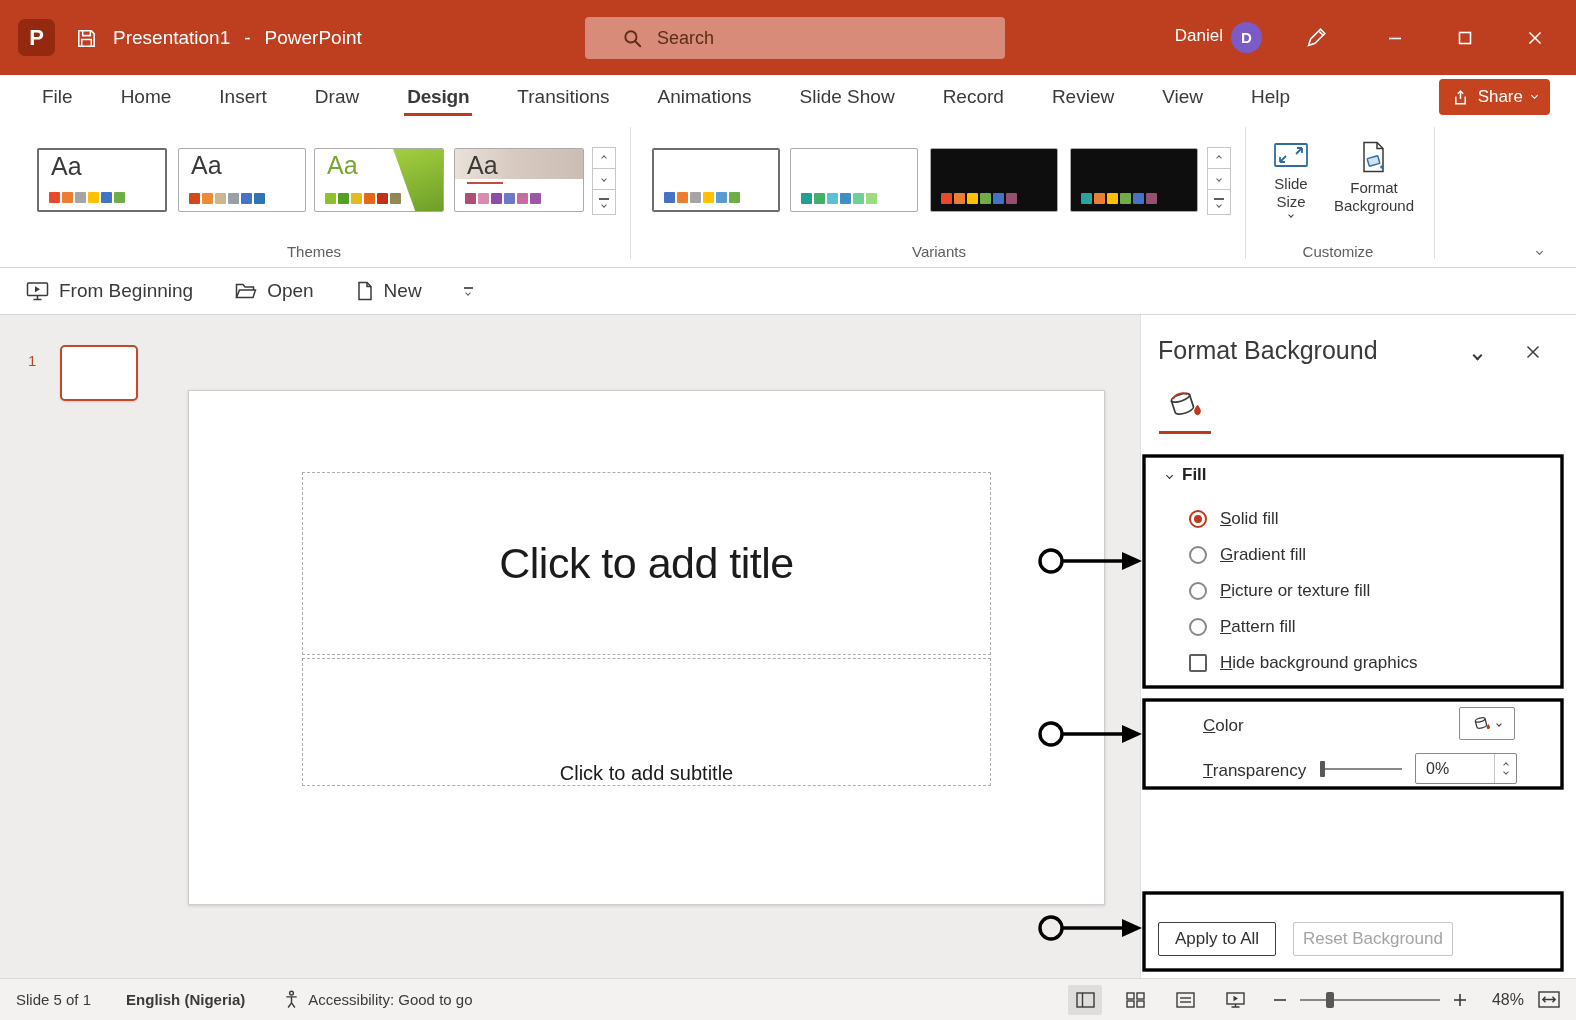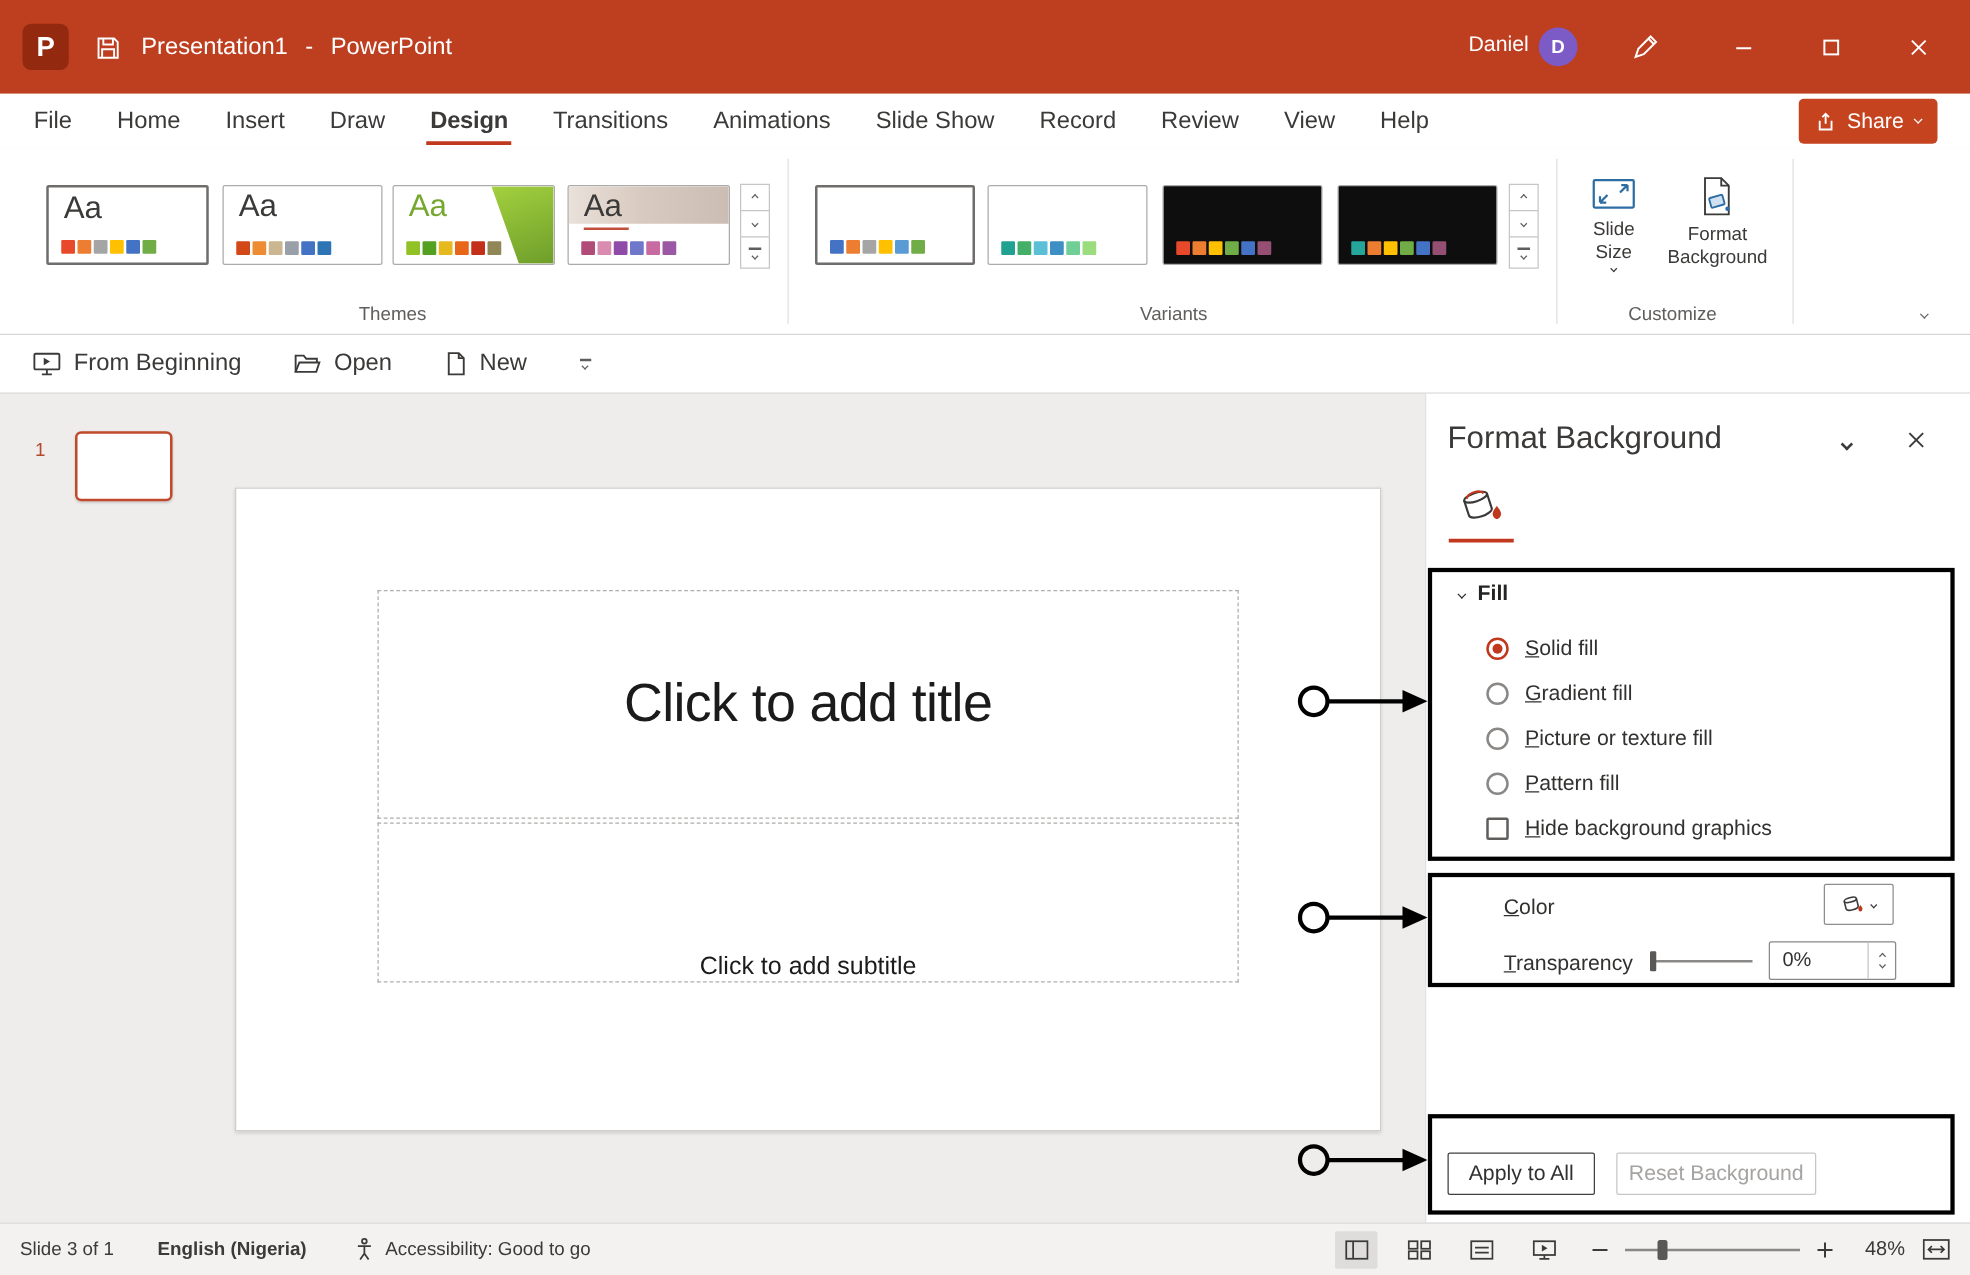--- a/index.html
+++ b/index.html
@@ -22,21 +22,21 @@
   .search { position:absolute; left:585px; top:17px; width:420px; height:42px; background:rgba(255,255,255,0.40); border-radius:4px; display:flex; align-items:center; padding-left:38px; gap:15px; }
   .search-input { flex:1; background:transparent; border:none; outline:none; font-size:18px; color:#43200F; }
   .search-input::placeholder { color:#5E2B16; opacity:1; }
   .acct-name { position:absolute; right:353px; top:26px; font-size:17px; cursor:pointer; }
   .avatar { position:absolute; right:314px; top:22px; width:31px; height:31px; border-radius:50%; background:#7C5BC7; display:flex; align-items:center; justify-content:center; font-size:15px; font-weight:bold; cursor:pointer; }
   .pen-btn { position:absolute; right:246px; top:24px; width:28px; height:28px; display:flex; align-items:center; justify-content:center; }
   .caption { position:absolute; right:6px; top:0; height:75px; display:flex; }
   .cap-btn { width:70px; height:75px; display:flex; align-items:center; justify-content:center; }
 
   
-  .menubar { position:absolute; left:0; top:75px; width:100%; height:44px; background:#fff; display:flex; align-items:stretch; padding-left:9px; }
+  .menubar { position:absolute; left:0; top:75px; width:100%; height:44px; background:#fff; display:flex; align-items:stretch; padding-left:24px;gap:12px; }
   .tab { font-size:19px; color:#3B3A39; padding:0 18px; display:flex; align-items:center; position:relative; cursor:pointer; }
   .tab.active { font-weight:bold; letter-spacing:-0.2px; }
   .tab.active::after { content:""; position:absolute; left:15px; right:15px; bottom:3px; height:3px; background:#C0381D; }
   .share-btn { position:absolute; right:26px; top:79px; height:36px; padding:0 13px; background:#C5431F; border-radius:4px; color:#fff; display:flex; align-items:center; gap:9px; font-size:17px; }
 
   
   .ribbon { position:absolute; left:0; top:119px; width:100%; height:149px; background:#fff; border-bottom:1px solid #D8D6D4; }
   .vdiv { position:absolute; top:8px; bottom:8px; width:1px; background:#E1DFDD; }
   .group-label { position:absolute; bottom:7px; font-size:15px; color:#605E5C; text-align:center; }
   .thumb { position:absolute; top:29px; width:130px; height:64px; background:#fff; border:1px solid #ABABAB; border-radius:2px; overflow:hidden; cursor:pointer; }
@@ -127,20 +127,29 @@
         <path d="M4 4h13l3 3v13H4z"></path>
           <path d="M8 4v5h8V4"></path>
           <path d="M7 20v-7h10v7"></path>
       </svg>
     </button>
     <div class="app-title">
       <span>Presentation1</span>
       <span>-</span>
       <span>PowerPoint</span>
     </div>
+    <div class="search">
+      <span style="display:flex;">
+        <svg width="19" height="19" viewBox="0 0 18 18">
+            <circle cx="7.5" cy="7.5" r="5.3" fill="none" stroke="#5E2B16" stroke-width="1.8"></circle>
+            <line x1="11.6" y1="11.6" x2="16.3" y2="16.3" stroke="#5E2B16" stroke-width="1.8" stroke-linecap="round"></line>
+          </svg>
+      </span>
+      <input class="search-input" type="text" placeholder="Search" style="">
+    </div>
     <div class="acct-name">Daniel</div>
     <div class="avatar">D</div>
     <button class="pen-btn">
       <svg width="24" height="24" viewBox="0 0 24 24" fill="none" stroke="#fff" stroke-width="1.6">
         <path d="M4.5 19.5l2.2-6.5L16.5 3.2 20.8 7.5 11 17.3l-6.5 2.2z"></path>
           <path d="M14.8 5l4.2 4.2"></path>
       </svg>
     </button>
     <div class="caption">
       <button class="cap-btn">
@@ -441,21 +450,21 @@
         <span class="chev xs up"></span>
         <span class="chev xs"></span>
       </span>
     </div>
 
     <button class="panel-btn apply-btn">Apply to All</button>
     <button class="panel-btn reset-btn">Reset Background</button>
   </aside>
 
   <footer class="statusbar">
-    <span class="sb-slide">Slide 3 of 1</span>
+    <span class="sb-slide">Slide 5 of 1</span>
     <span class="sb-lang">English (Nigeria)</span>
     <span class="sb-access">
       <svg width="17" height="19" viewBox="0 0 18 20" fill="none" stroke="#3B3A39" stroke-width="1.5">
         <circle cx="9" cy="3.2" r="2"></circle>
         <path d="M3.5 7.2h11M9 7.2v6.3M9 13.5l-3.6 5M9 13.5l3.6 5"></path>
       </svg>
       <span>Accessibility: Good to go</span>
     </span>
     <div class="sb-right">
       <button class="view-btn selected">

